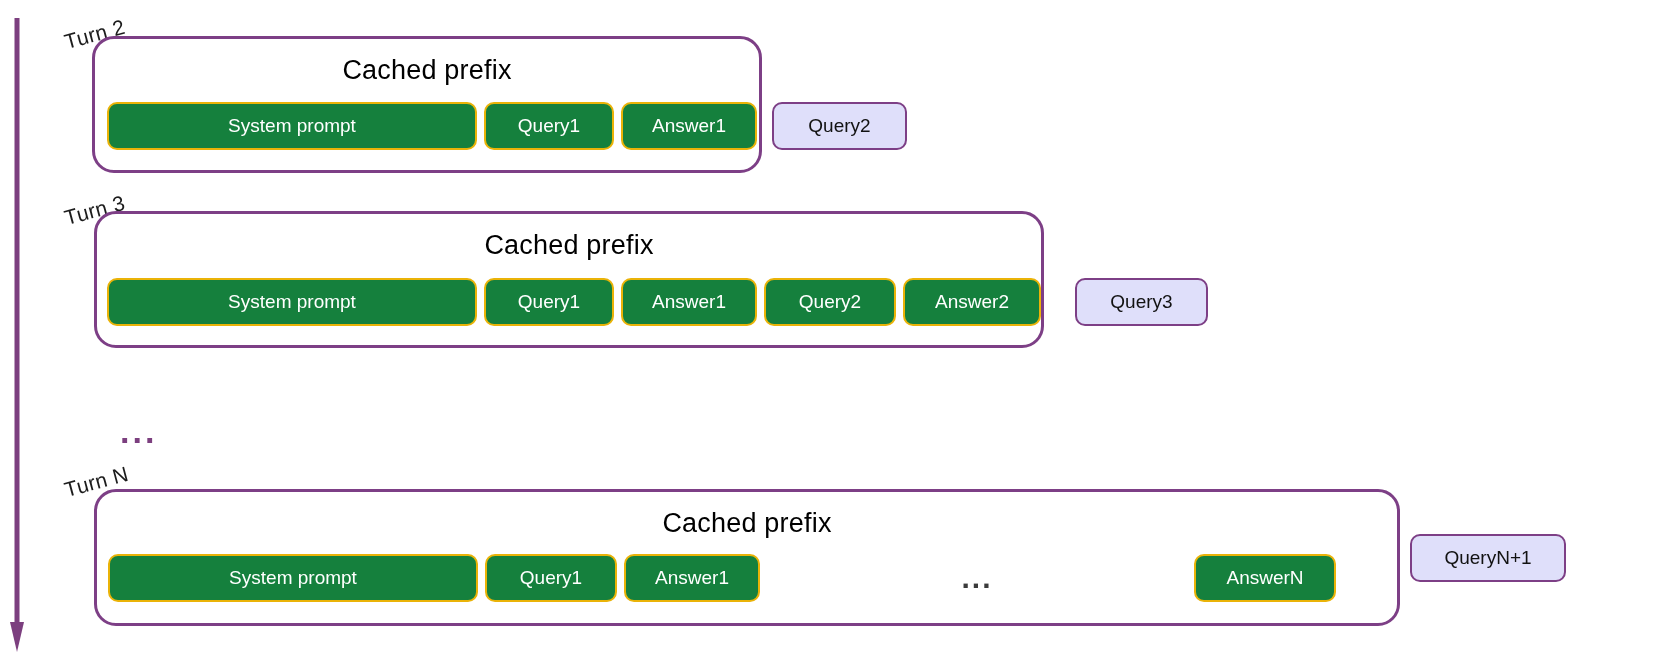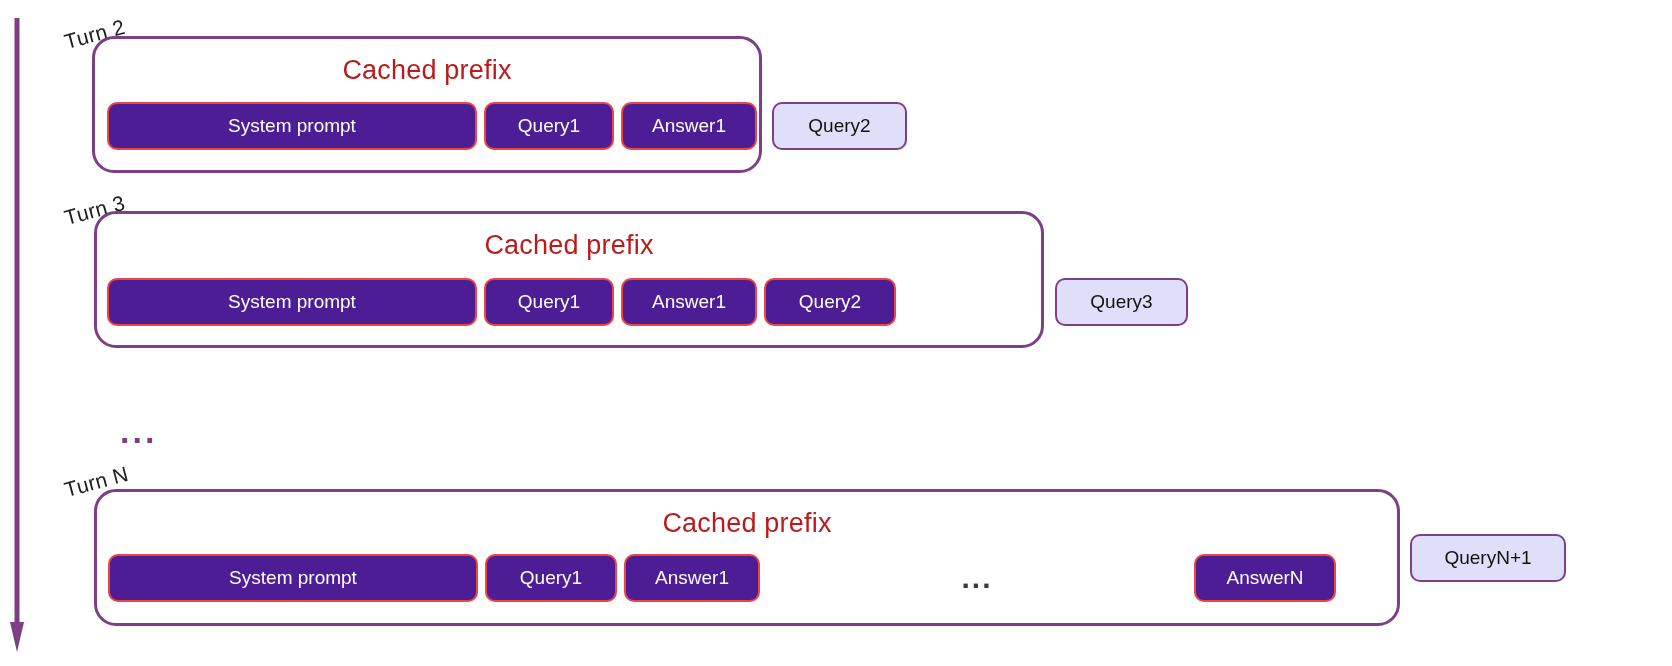--- a/index.html
+++ b/index.html
@@ -47,21 +47,21 @@
     box-sizing: border-box;
     border: 3px solid #7d3f86;
     border-radius: 22px;
     background: #ffffff;
   }
   .prefix-title {
     position: absolute;
     left: 0;
     right: 0;
     text-align: center;
-    color: #b91c1c;
+    color: #000000;
     font-size: 27px;
     letter-spacing: 0.2px;
   }
 
   
   .chip-row {
     position: absolute;
     display: flex;
     align-items: center;
     gap: 7px;
@@ -70,22 +70,22 @@
     box-sizing: border-box;
     height: 48px;
     display: flex;
     align-items: center;
     justify-content: center;
     border-radius: 10px;
     font-size: 19px;
     white-space: nowrap;
   }
   .chip.cached {
-    background: #4c1d95;
-    border: 2px solid #ef4444;
+    background: #15803d;
+    border: 2px solid #eab308;
     color: #ffffff;
   }
   .chip.pending {
     background: #dfdffa;
     border: 2px solid #7d3f86;
     color: #121212;
   }
   .chip.gap {
     background: transparent;
     border: none;
@@ -145,24 +145,25 @@
 
   <div class="prefix-box" style="left:94px; top:211px; width:950px; height:137px;">
     <div class="prefix-title" style="top:16px;">Cached prefix</div>
   </div>
 
   <div class="chip-row" style="left:107px; top:278px;">
     <div class="chip cached" style="width:370px;">System prompt</div>
     <div class="chip cached" style="width:130px;">Query1</div>
     <div class="chip cached" style="width:136px;">Answer1</div>
     <div class="chip cached" style="width:132px;">Query2</div>
+    <div class="chip cached" style="width:138px;">Answer2</div>
   </div>
 
   <div class="pending-wrap" style="left:1055px; top:278px;">
-    <div class="chip pending" style="width:133px;">Query3</div>
+    <div class="chip pending" style="width:133px;margin-left:20px;">Query3</div>
   </div>
 
   <div class="vellipsis" style="left:120px; top:425px;">...</div>
 
   <div class="turn-label" style="left:68px; top:478px;">Turn N</div>
 
   <div class="prefix-box" style="left:94px; top:489px; width:1306px; height:137px;">
     <div class="prefix-title" style="top:16px;">Cached prefix</div>
   </div>
 

